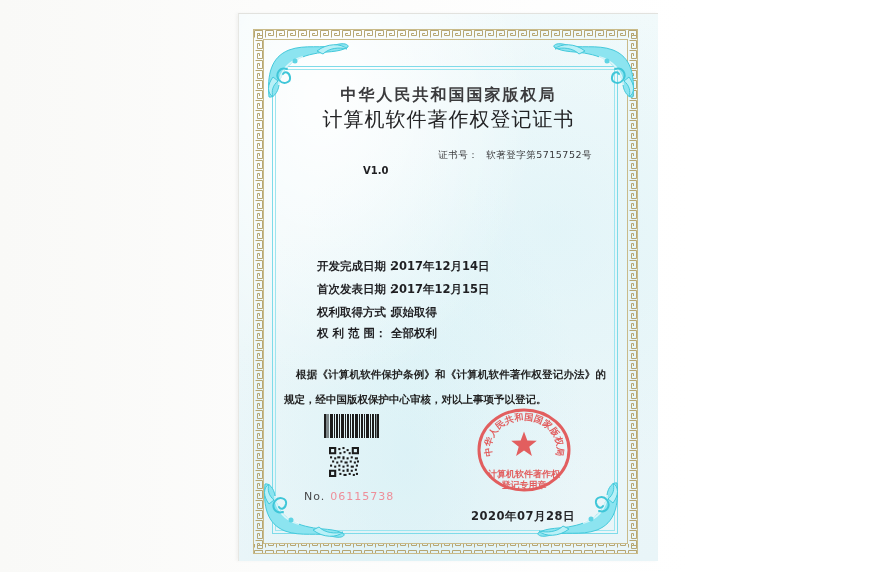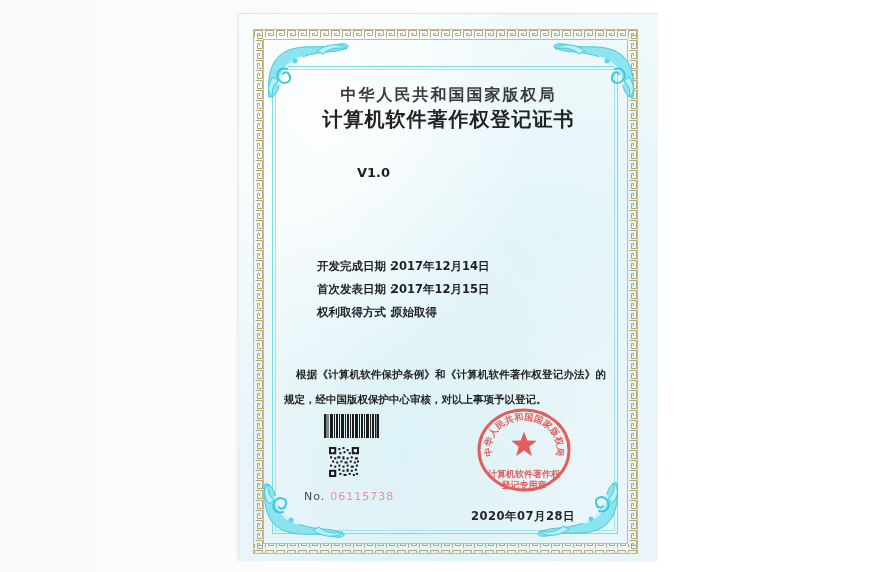--- a/index.html
+++ b/index.html
@@ -37,30 +37,30 @@
   .fl-tr { left:312px; top:27px; transform:scaleX(-1); }
   .fl-bl { left:22px;  top:468px; transform:scaleY(-1); }
   .fl-br { left:296px; top:467px; transform:scale(-1,-1); }
 
   .issuer {
     position:absolute; left:0; top:71px; width:100%; text-align:center;
     font-size:16px; font-weight:bold; letter-spacing:2px; color:#3b3b3d;
   }
   .cert-title {
     position:absolute; left:0; top:92px; width:100%; text-align:center;
-    font-size:20px; font-weight:bold; letter-spacing:1px; color:#232325;
+    font-size:20px; font-weight:normal; letter-spacing:1px; color:#232325;
   }
   .certno {
     position:absolute; right:66px; top:124px;
     font-size:9.5px; color:#39393b; letter-spacing:.5px; white-space:pre;
   }
   .certno .lbl { margin-right:8px; }
   .row { position:absolute; left:54px; font-size:11.5px; font-weight:600; color:#1f1f22; white-space:pre; }
   .row .lbl { display:inline-block; width:74px; }
-  .version { position:absolute; left:118px; font-size:13px; font-weight:600; color:#1f1f22; }
+  .version { position:absolute; left:124px; font-size:10px; font-weight:600; color:#1f1f22; }
   .statement {
     position:absolute; left:45px; top:348px; width:322px;
     font-size:10.5px; font-weight:700; color:#222; line-height:25px;
     text-align:justify; text-indent:12px;
   }
   .barcode { position:absolute; left:85px; top:400px; }
   .qr { position:absolute; left:90px; top:432px; }
   .serial { position:absolute; left:65px; top:476px; font-size:11px; letter-spacing:1px; }
   .serial .prefix { color:#4a4a4c; margin-right:5px; }
   .serial .num { color:#ee8f9a; }
@@ -118,31 +118,37 @@
       </svg>
     <svg class="flourish fl-bl" viewBox="0 0 86 58">
         <use href="#flourish-shape"></use>
       </svg>
     <svg class="flourish fl-br" viewBox="0 0 86 58">
         <use href="#flourish-shape"></use>
       </svg>
 
     <div class="issuer">中华人民共和国国家版权局</div>
     <div class="cert-title">计算机软件著作权登记证书</div>
+    <div class="certno">
+      <span class="lbl">证书号：</span><span class="val">软著登字第5715752号</span>
+    </div>
 
     <div class="version" style="top:151px">V1.0</div>
 
     <div class="row" style="top:231px">
       <span class="lbl">开发完成日期：</span><span class="val">2017年12月14日</span>
     </div>
     <div class="row" style="top:254px">
       <span class="lbl">首次发表日期：</span><span class="val">2017年12月15日</span>
     </div>
     <div class="row" style="top:277px">
       <span class="lbl">权利取得方式：</span><span class="val">原始取得</span>
+    </div>
+    <div class="row" style="top:298px">
+      <span class="lbl">权 利 范 围：</span><span class="val">全部权利</span>
     </div>
 
     <div class="statement">根据《计算机软件保护条例》和《计算机软件著作权登记办法》的规定，经中国版权保护中心审核，对以上事项予以登记。</div>
 
     <svg class="barcode" width="55" height="24" viewBox="0 0 55 24">
       <g fill="#1c1c1c">
         <rect x="0" y="0" width="2.5" height="24"></rect>
           <rect x="3.5" y="0" width="1" height="24"></rect>
         <rect x="6" y="0" width="3" height="24"></rect>
           <rect x="10" y="0" width="1" height="24"></rect>

